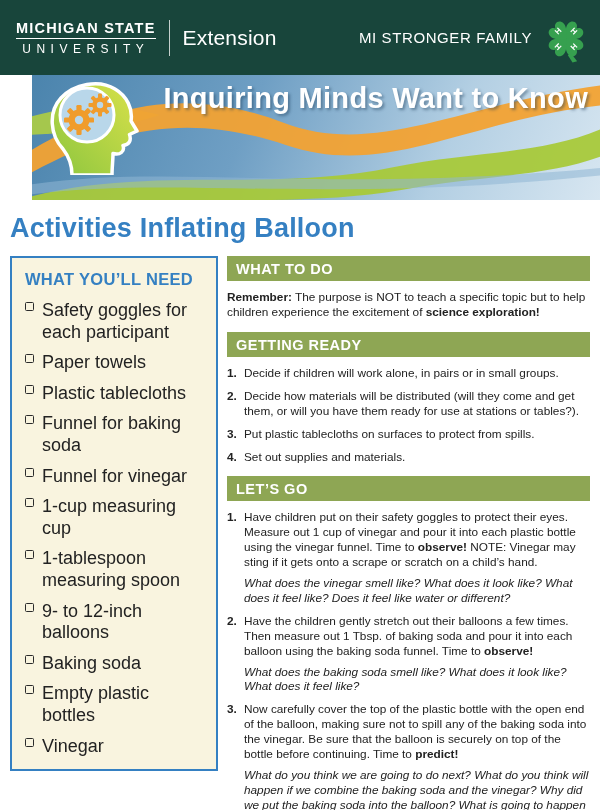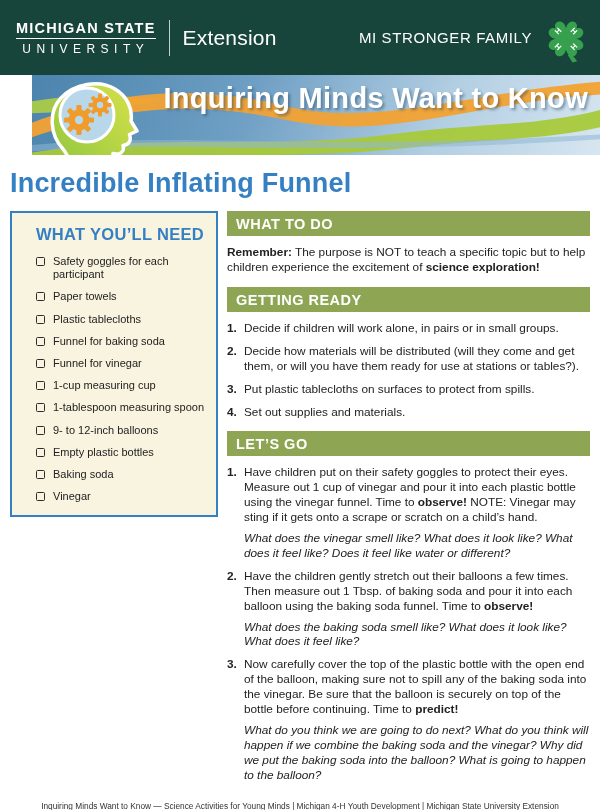--- a/index.html
+++ b/index.html
@@ -21,43 +21,43 @@
   .wm1 { font-size:14.5px; font-weight:600; letter-spacing:1.2px;
          border-bottom:1.5px solid #fff; padding-bottom:2px; white-space:nowrap; }
   .wm2 { font-size:12px; letter-spacing:5.5px; margin-top:3px; white-space:nowrap; }
   .vdiv { width:1px; height:36px; background:rgba(255,255,255,.75); margin:0 13px; }
   .ext  { font-size:21px; font-weight:400; letter-spacing:0.2px; }
   .brand-right { display:flex; align-items:center; gap:10px; }
   .msf { font-size:15px; font-weight:400; letter-spacing:0.6px; white-space:nowrap; }
   .clover-wrap { width:48px; height:52px; display:flex; align-items:center; }
 
   
-  .banner { height:80px; position:relative; overflow:hidden; flex-shrink:0;
+  .banner { height:125px; position:relative; overflow:hidden; flex-shrink:0;
     background:linear-gradient(112deg,#4b84ad 0%,#6f9fc4 38%,#b3cfe3 72%,#d7e6f1 100%);margin-left:32px; }
   .banner svg.waves { position:absolute; inset:0; width:100%; height:100%; }
   .head-icon { position:absolute; left:8px; top:2px; width:104px; height:98px; }
   .banner-text { position:absolute; right:12px; top:7px; text-align:right; color:#fff; }
   .banner-title { font-size:29px; font-weight:800; letter-spacing:0.3px;
     text-shadow:2px 2px 3px rgba(25,55,85,.45); }
   .banner-sub { font-family:"Liberation Serif", serif; font-style:italic;
     font-size:25px; margin-top:7px; text-shadow:2px 2px 3px rgba(25,55,85,.4); }
 
   
   .h1 { color:#3580C2; font-size:27px; font-weight:800; letter-spacing:0.2px;
         padding:13px 10px 0; margin-bottom:12px; }
 
   
   .cols { display:flex; gap:9px; padding:0 10px; align-items:flex-start; flex:1; }
 
   .sidebar { width:208px; flex-shrink:0; background:#F9F4DF;
-    border:2px solid #3580C2; padding:12px 10px 12px 24px; }
+    border:2px solid #3580C2; padding:12px 10px 12px 13px; }
   .sidebar-title { color:#3580C2; font-size:16.5px; font-weight:800;
     letter-spacing:0.3px; margin-bottom:11px; }
   .need-list { list-style:none; }
-  .need-item { display:flex; gap:8px; font-size:11px; line-height:1.2;
+  .need-item { display:flex; gap:8px; font-size:18px; line-height:1.2;
     color:#222; margin-bottom:9px; }
   .cb { width:9px; height:9px; border:1.5px solid #2b2b2b; border-radius:1.5px;
     flex-shrink:0; margin-top:2px; background:transparent; }
 
   .main { flex:1; min-width:0; color:#222; }
   .bar { background:#8EA654; color:#fff; font-weight:800; font-size:14.5px;
     letter-spacing:0.5px; padding:5px 9px 4px; margin-bottom:9px; }
   .para { font-size:11.8px; line-height:1.27; margin-bottom:12px; }
   .para b, .step b { font-weight:800; }
   .steps { margin-bottom:11px; }
@@ -151,21 +151,21 @@
           </g>
           <circle cx="0" cy="0" r="3.2" fill="#B9D7EA"></circle>
         </g>
       </svg>
     </div>
     <div class="banner-text">
       <div class="banner-title">Inquiring Minds Want to Know</div>
     </div>
   </div>
 
-  <div class="h1">Incredible Inflating Funnel</div>
+  <div class="h1">Activities Inflating Balloon</div>
 
   <div class="cols">
 
     <div class="sidebar">
       <div class="sidebar-title">WHAT YOU’LL NEED</div>
       <ul class="need-list">
         <li class="need-item">
             <span class="cb"></span>
             <span>Safety goggles for each participant</span>
           </li>
@@ -192,25 +192,25 @@
         <li class="need-item">
             <span class="cb"></span>
             <span>1-tablespoon measuring spoon</span>
           </li>
         <li class="need-item">
             <span class="cb"></span>
             <span>9- to 12-inch balloons</span>
           </li>
         <li class="need-item">
             <span class="cb"></span>
+            <span>Baking soda</span>
+          </li>
+        <li class="need-item">
+            <span class="cb"></span>
             <span>Empty plastic bottles</span>
-          </li>
-        <li class="need-item">
-            <span class="cb"></span>
-            <span>Baking soda</span>
           </li>
         <li class="need-item" style="margin-bottom:0">
             <span class="cb"></span>
             <span>Vinegar</span>
           </li>
       </ul>
     </div>
 
     <div class="main">
 

